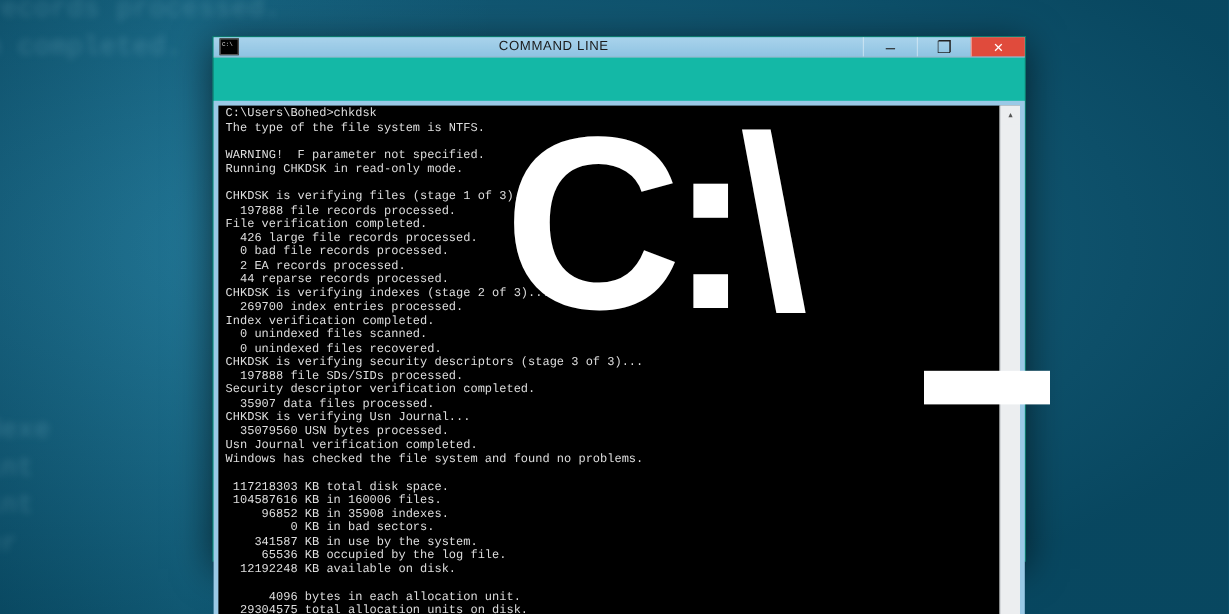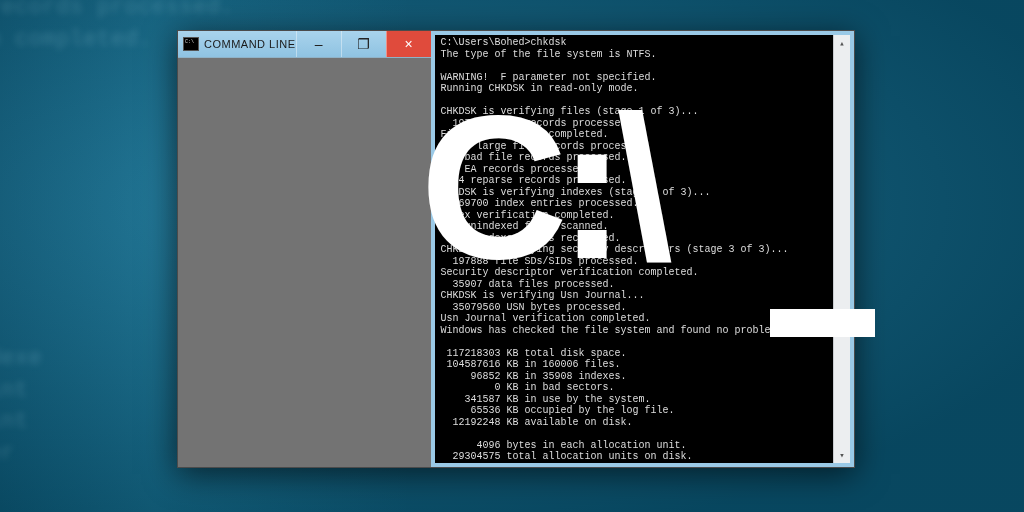--- a/index.html
+++ b/index.html
@@ -46,22 +46,24 @@
 
   
   .window {
     position: absolute;
     left: 177px;
     top: 30px;
     width: 676px;
     height: 436px;
     border: 1px solid rgba(0,0,0,0.35);
     box-shadow: 0 6px 30px rgba(0,0,0,0.6);
-    background: #737373;
+    background: #14b8a6;
     display: flex;
+    flex-direction: column;
+    gap: 36px;
   }
 
   .titlebar {
     height: 26px;
     display: flex;
     align-items: stretch;
     background: linear-gradient(180deg, #a9d3ec, #8fc3e2);
     border-bottom: 1px solid rgba(0,0,0,0.15);
     font-family: "Segoe UI", Arial, sans-serif;
     user-select: none;

